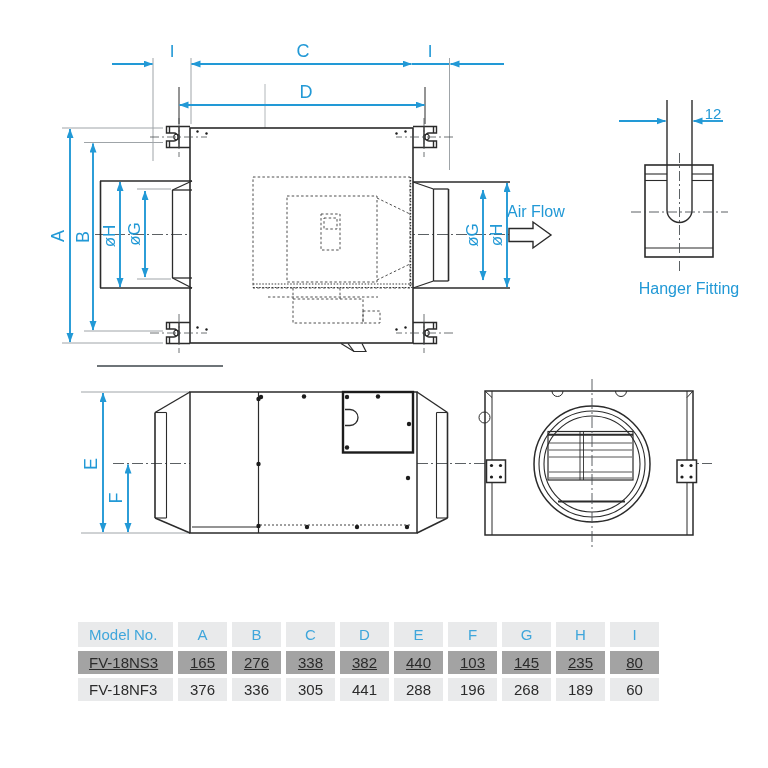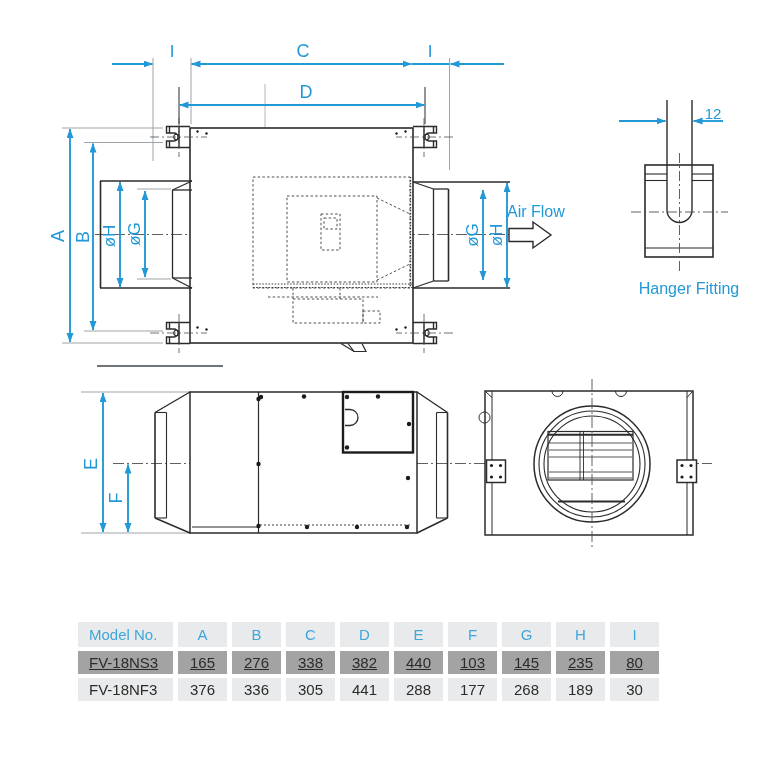--- a/index.html
+++ b/index.html
@@ -305,19 +305,19 @@
   <div class="cell alt">145</div>
   <div class="cell alt">235</div>
   <div class="cell alt">80</div>
 
   <div class="cell model">FV-18NF3</div>
   <div class="cell">376</div>
   <div class="cell">336</div>
   <div class="cell">305</div>
   <div class="cell">441</div>
   <div class="cell">288</div>
-  <div class="cell">177</div>
+  <div class="cell">196</div>
   <div class="cell">268</div>
   <div class="cell">189</div>
-  <div class="cell">30</div>
+  <div class="cell">60</div>
 </div>
 
 </div>
 
 </body></html>

